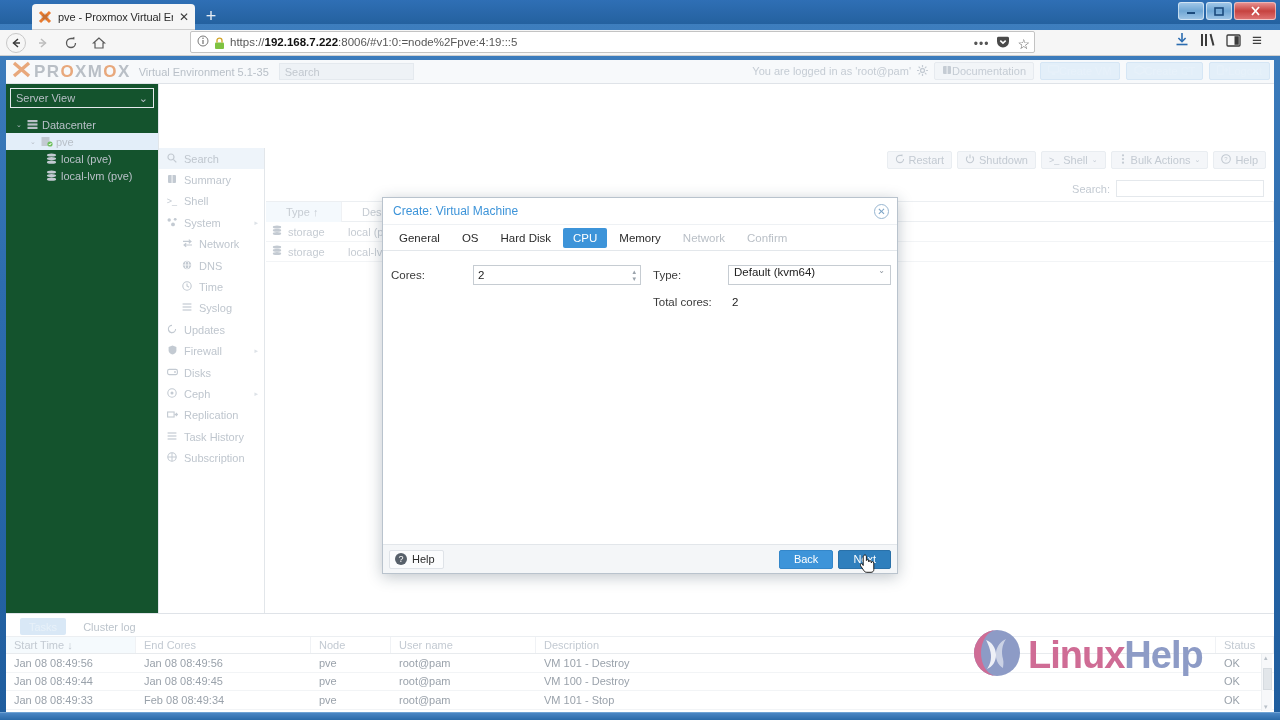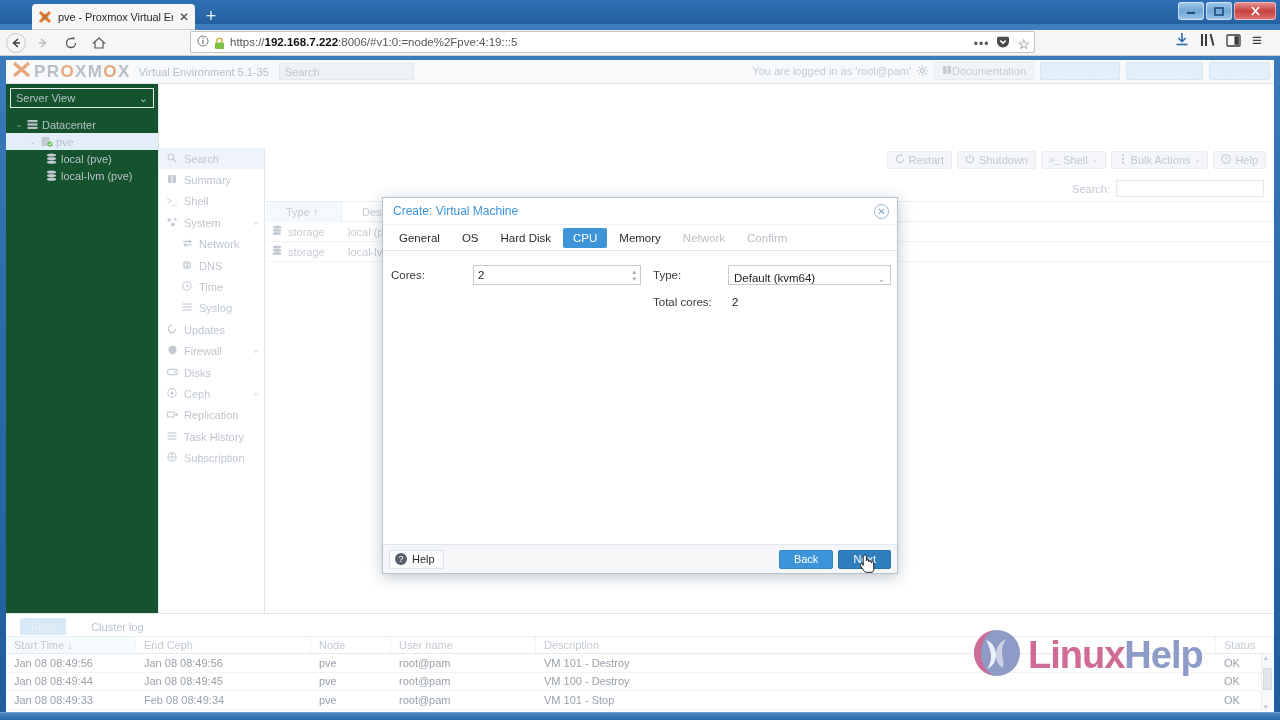--- a/index.html
+++ b/index.html
@@ -192,21 +192,21 @@
   }
   .gh.sorted { background: #f4f9fd; }
   .grow { display: flex; height: 20px; border-bottom: 1px solid #f2f4f6; align-items: center; }
   .gc { font-size: 11px; color: #c6ccd3; padding-left: 6px; display: flex; align-items: center; gap: 6px; height: 20px; }
 
   
   .taskpanel {
     position: absolute; left: 0; top: 553px; width: 1268px; height: 99px;
     background: #fff; border-top: 1px solid #dfe3e8;
   }
-  .tp-tabs { display: flex; align-items: center; height: 22px; padding: 3px 8px 0 14px; gap: 16px; }
+  .tp-tabs { display: flex; align-items: center; height: 22px; padding: 3px 8px 0 14px; gap: 8px; }
   .tp-tab {
     height: 17px; padding: 0 9px; font-size: 11px; border-radius: 2px;
     display: flex; align-items: center; color: #bcc4cc;
   }
   .tp-tab.active { background: #d9e8f6; color: #e8f1f9; }
   .tthead { display: flex; height: 18px; border-top: 1px solid #eceff2; border-bottom: 1px solid #e8ebee; background: #fff; }
   .tth { font-size: 11px; color: #c3cad2; padding-left: 8px; display: flex; align-items: center; border-right: 1px solid #f0f2f5; }
   .tth.sorted { background: #f5fafd; }
   .ttrow { display: flex; height: 18.6px; border-bottom: 1px solid #f2f4f6; }
   .ttc { font-size: 11px; color: #9aa2ab; padding-left: 8px; display: flex; align-items: center; }
@@ -260,21 +260,21 @@
     flex: 1 1 auto; height: 20px; border: 1px solid #c6ccd2; background: #fff;
     display: flex; align-items: center; padding: 0 4px; position: relative;
   }
   .finput .val { font-size: 11.5px; color: #222; }
   .spin {
     position: absolute; right: 4px; top: 2px; display: flex; flex-direction: column;
     line-height: 7px; color: #9aa2ab; font-size: 7px;
   }
   .fselect {
     flex: 1 1 auto; height: 20px; border: 1px solid #c6ccd2; background: #fff;
-    display: flex; align-items: flex-end; justify-content: space-between; padding: 0 5px;
+    display: flex; align-items: flex-start; justify-content: space-between; padding: 0 5px;
   }
   .fselect .val { font-size: 11.5px; color: #222; }
   .fselect .cv { font-size: 8px; color: #8d959e; }
   .fcheck { width: 12px; height: 12px; border: 1px solid #b6bcc3; background: #fff; }
   .fstatic { font-size: 11.5px; color: #222; padding-left: 4px; }
   .dlg-foot {
     position: absolute; left: 0; bottom: 0; width: 514px; height: 29px;
     background: #f4f6f8; border-top: 1px solid #e2e6ea;
     display: flex; align-items: center; justify-content: space-between; padding: 0 6px;
   }
@@ -775,21 +775,21 @@
       </div>
     </div>
 
     <div class="taskpanel">
       <div class="tp-tabs">
         <div class="tp-tab active">Tasks</div>
         <div class="tp-tab">Cluster log</div>
       </div>
       <div class="tthead">
         <div class="tth sorted" style="width:130px">Start Time ↓</div>
-        <div class="tth" style="width:175px">End Ceph</div>
+        <div class="tth" style="width:175px">End Cores</div>
         <div class="tth" style="width:80px">Node</div>
         <div class="tth" style="width:145px">User name</div>
         <div class="tth" style="width:680px">Description</div>
         <div class="tth" style="flex:1 1 auto">Status</div>
       </div>
       <div>
         <div class="ttrow">
           <div class="ttc" style="width:130px">Jan 08 08:49:56</div>
           <div class="ttc" style="width:175px">Jan 08 08:49:56</div>
           <div class="ttc" style="width:80px">pve</div>

